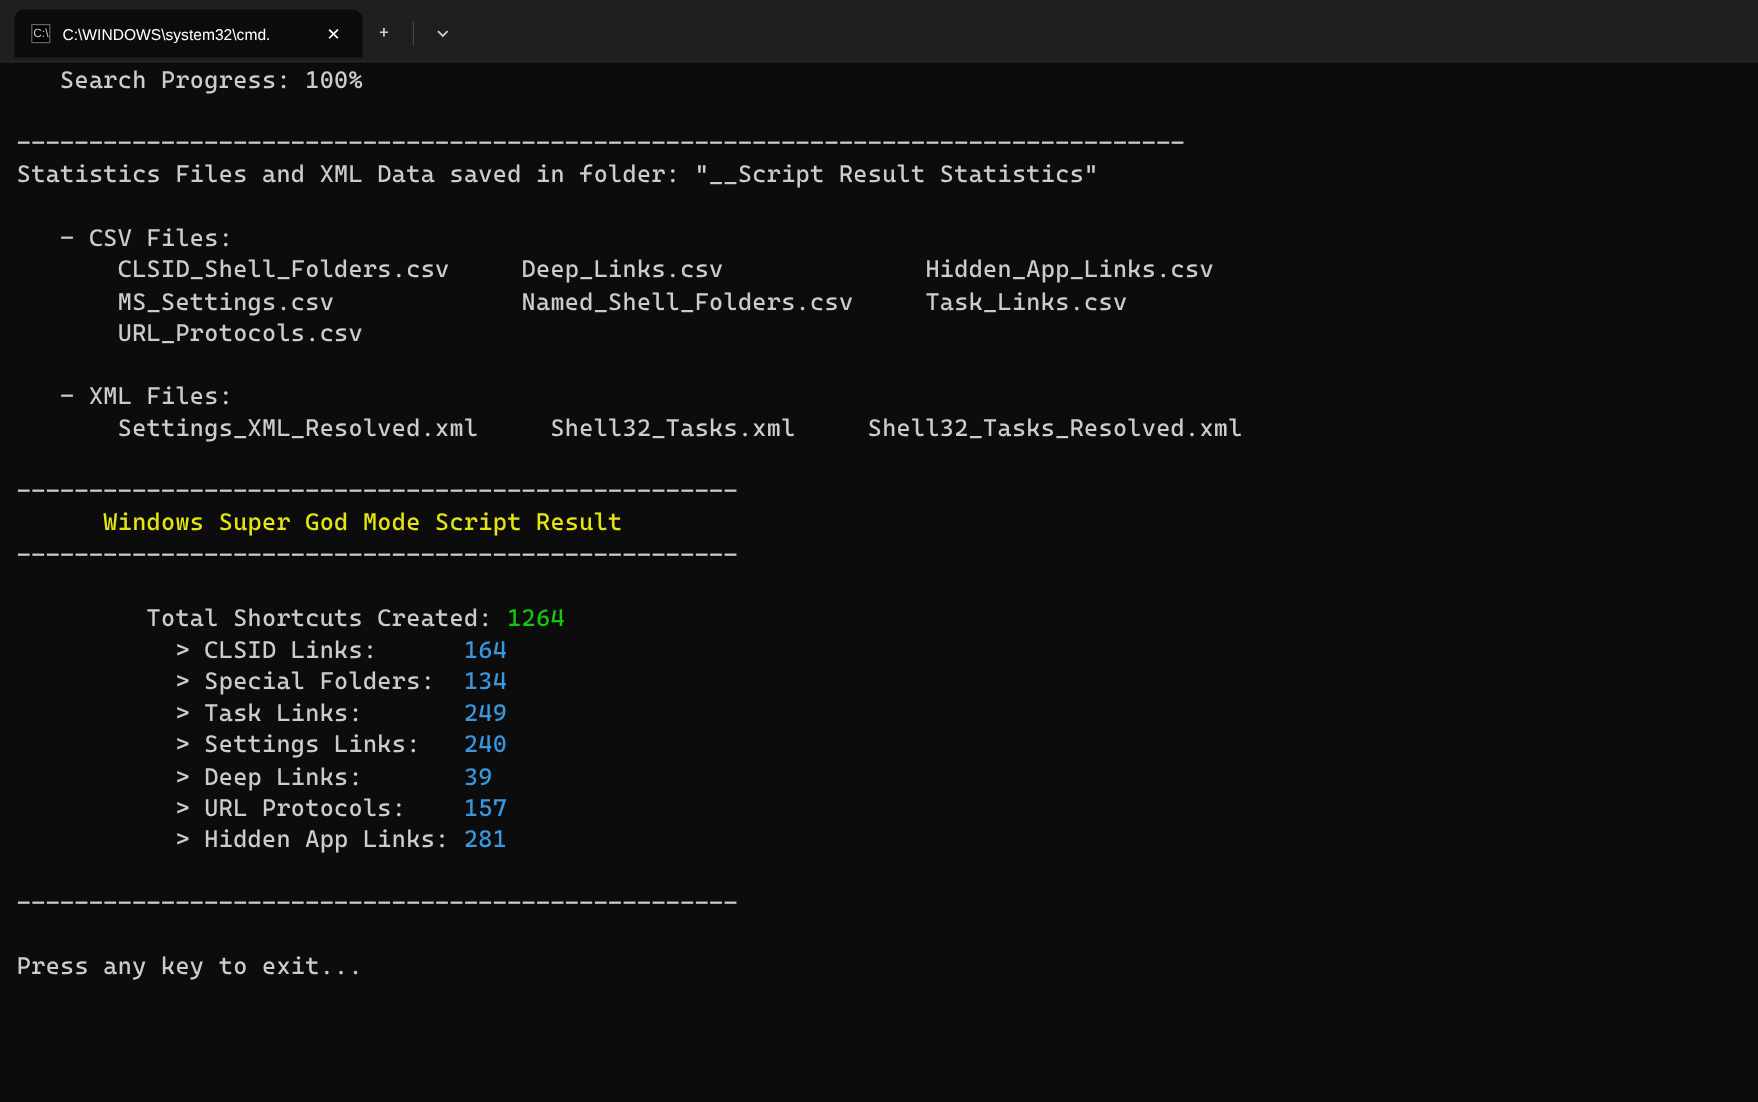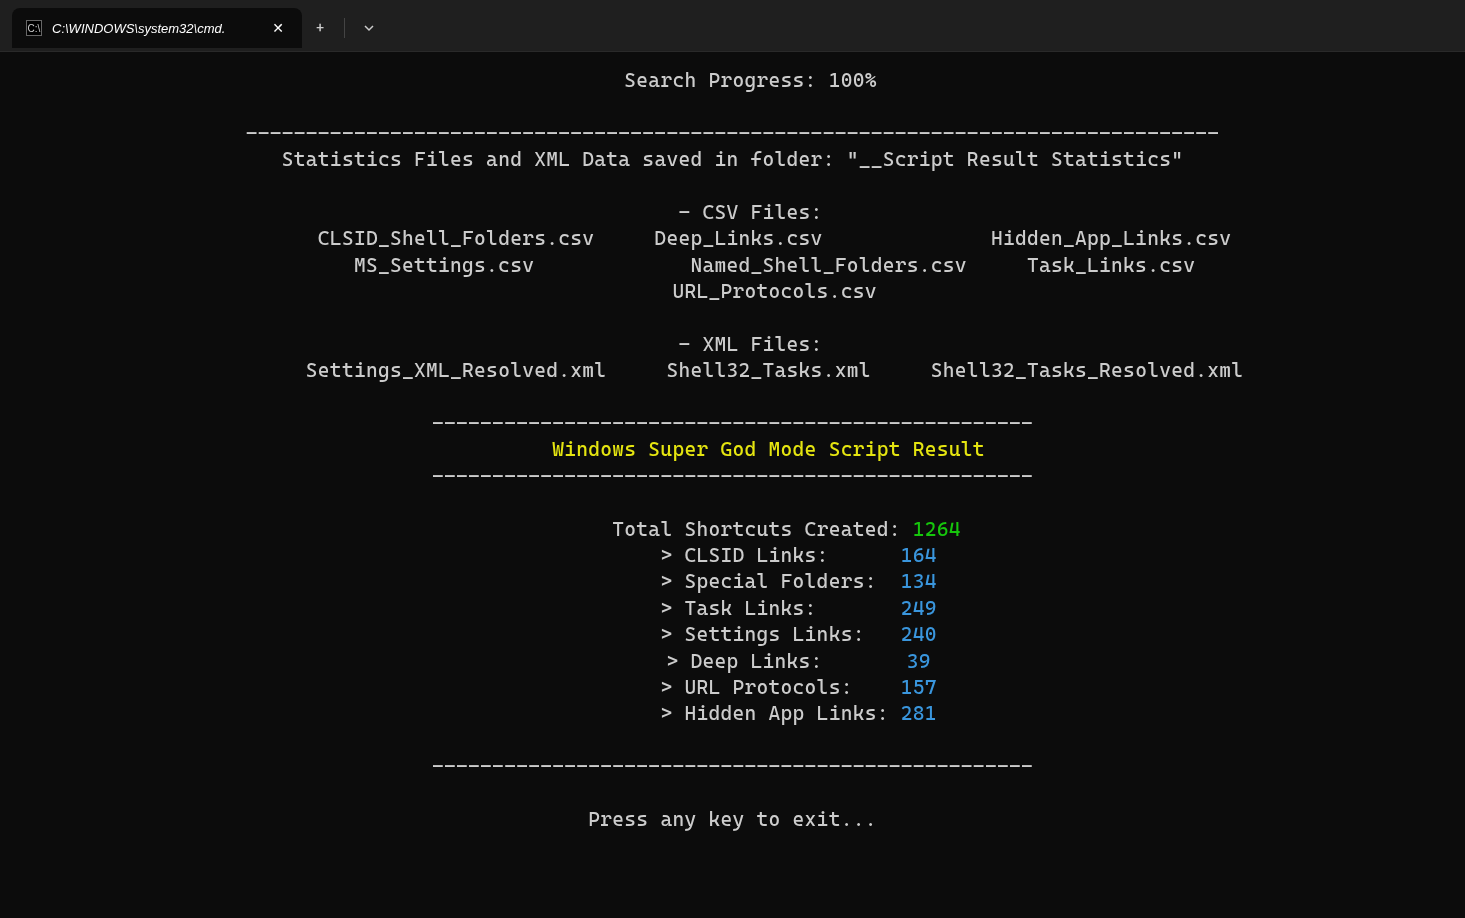--- a/index.html
+++ b/index.html
@@ -44,21 +44,20 @@
       justify-content: center;
       font-size: 10px;
       background: #000;
       color: #ccc;
       border: 1px solid #666;
     }
     .tab-title {
       flex: 1;
       white-space: nowrap;
       overflow: hidden;
-      font-style: italic;
     }
     .tab-close {
       width: 20px;
       height: 20px;
       display: flex;
       align-items: center;
       justify-content: center;
       color: #fff;
       font-size: 14px;
       cursor: pointer;
@@ -81,27 +80,26 @@
       height: 36px;
       display: flex;
       align-items: center;
       justify-content: center;
       color: #ccc;
       font-size: 14px;
       cursor: pointer;
       border-radius: 4px;
     }
     .terminal-content {
-      padding: 15px 14px;
+      padding: 1px 14px;
       color: #cccccc;
       font-size: 20px;
       line-height: 1.32;
       white-space: pre;
       letter-spacing: 0.3px;
-      text-align: center;
     }
     .yellow {
       color: #e5e510;
     }
     .green {
       color: #16c60c;
     }
     .cyan {
       color: #3a96dd;
     }

